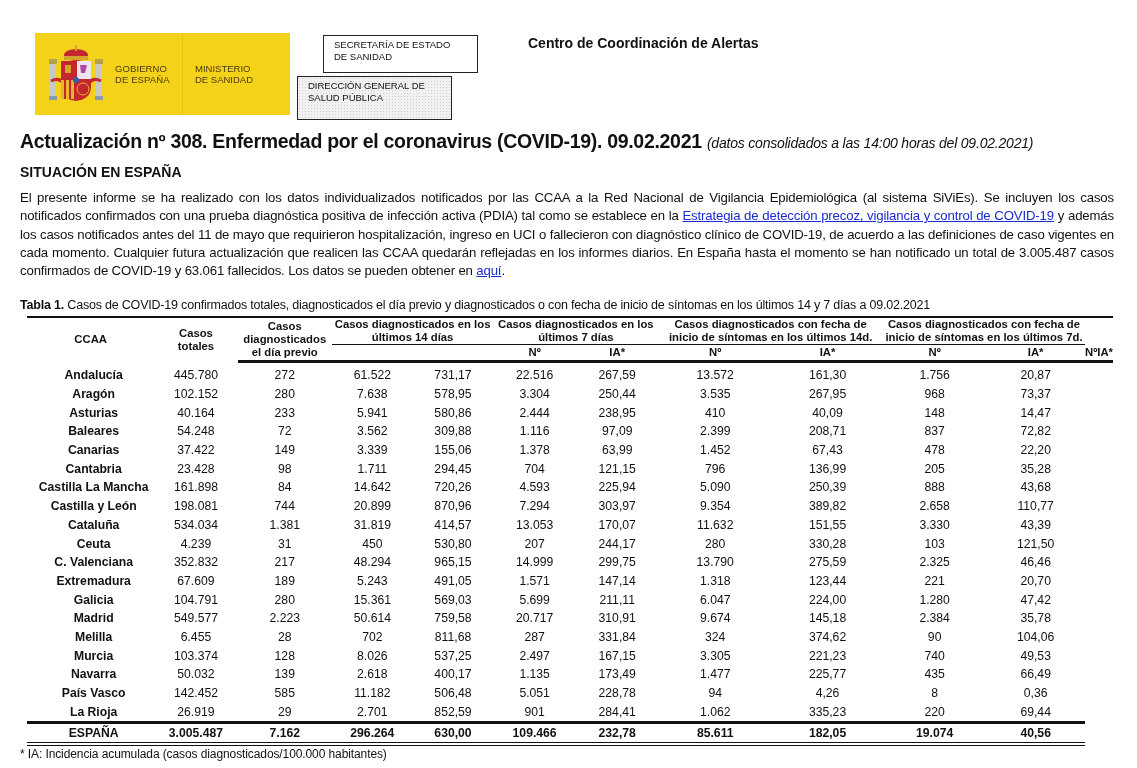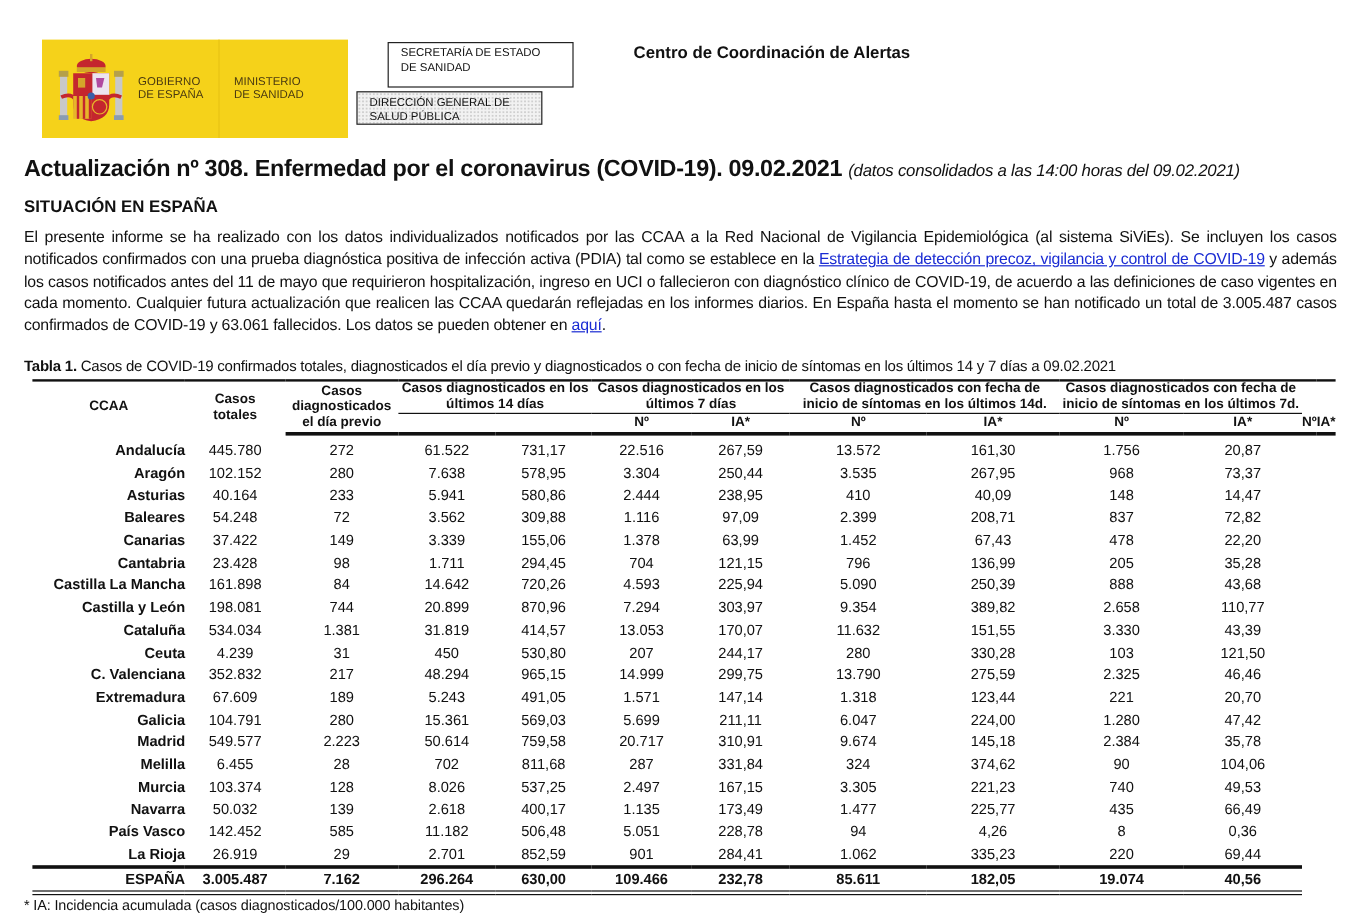--- a/index.html
+++ b/index.html
@@ -20,21 +20,21 @@
     }
     .min-text {
       position: absolute; left: 160px; top: 30px; font-size: 9.5px; line-height: 11px;
       color: #4a3a10;
     }
     .box {
       position: absolute; left: 297px; width: 155px; border: 1px solid #222;
       font-size: 9.5px; line-height: 12px; padding: 3px 0 0 10px; box-sizing: border-box; color: #111;
     }
     .box1 { top: 35px; height: 38px; margin-left: 26px; }
-    .box2 { top: 76px; height: 28px; background-color: #f2f2f2;
+    .box2 { top: 76px; height: 44px; background-color: #f2f2f2;
       background-image: radial-gradient(#cfcfcf 0.6px, transparent 0.7px);
       background-size: 3px 3px; }
     .center-title {
       position: absolute; left: 488px; top: 35px; font-weight: bold; font-size: 14px; line-height: 16px; color: #111; margin-left: 40px;
     }
     .center-title .l2 { padding-left: 22px; display: block; }
 
     
     .doc-title {
       position: absolute; left: 20px; top: 130px; font-family: "Liberation Sans", sans-serif;
@@ -58,21 +58,21 @@
     table.data {
       position: absolute; left: 27px; top: 316px; width: 1086px; border-collapse: collapse;
       font-size: 12.2px; color: #111;
     }
     table.data { border-top: 2px solid #111; }
     table.data th { font-weight: bold; font-size: 11.3px; line-height: 13px; padding: 0; text-align: center; vertical-align: middle; }
     table.data thead tr.h3 th { border-bottom: 3px solid #111; height: 15px; }
     table.data thead tr.h1 th.grp { border-bottom: 1.5px solid #111; }
     table.data thead tr.h1 th.grp span { display: block; }
     table.data td { padding: 0; height: 18.7px; text-align: center; white-space: nowrap; }
-    table.data td.name { text-align: right; font-weight: bold; padding-left: 6px; }
+    table.data td.name { text-align: center; font-weight: bold; padding-left: 6px; }
     table.data tbody tr.first td { padding-top: 3px; }
     table.data tfoot td { font-weight: bold; border-top: 3px solid #111; border-bottom: 4px double #111; height: 18px; }
     table.data tfoot td.name { padding-left: 6px; }
     .footnote {
       position: absolute; left: 20px; top: 747px; font-size: 12px; color: #111; letter-spacing: -0.1px;
     }
   </style>
 </head>
 <body>
 

